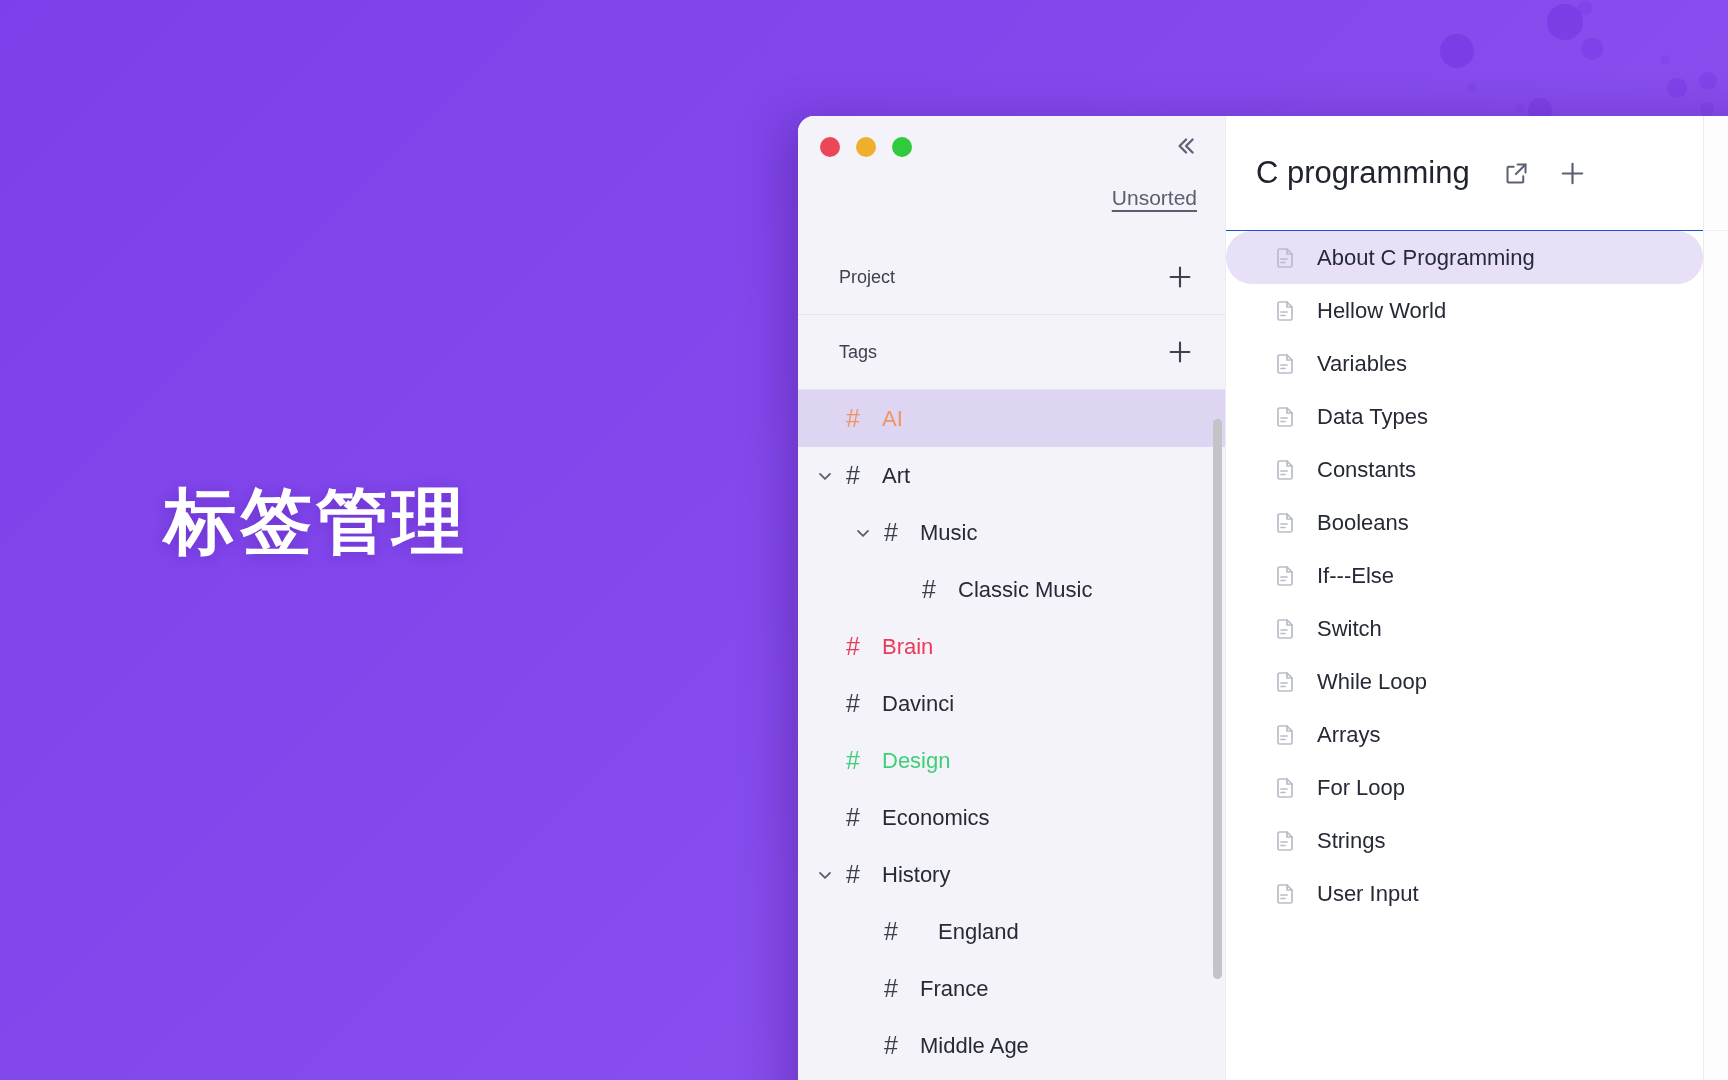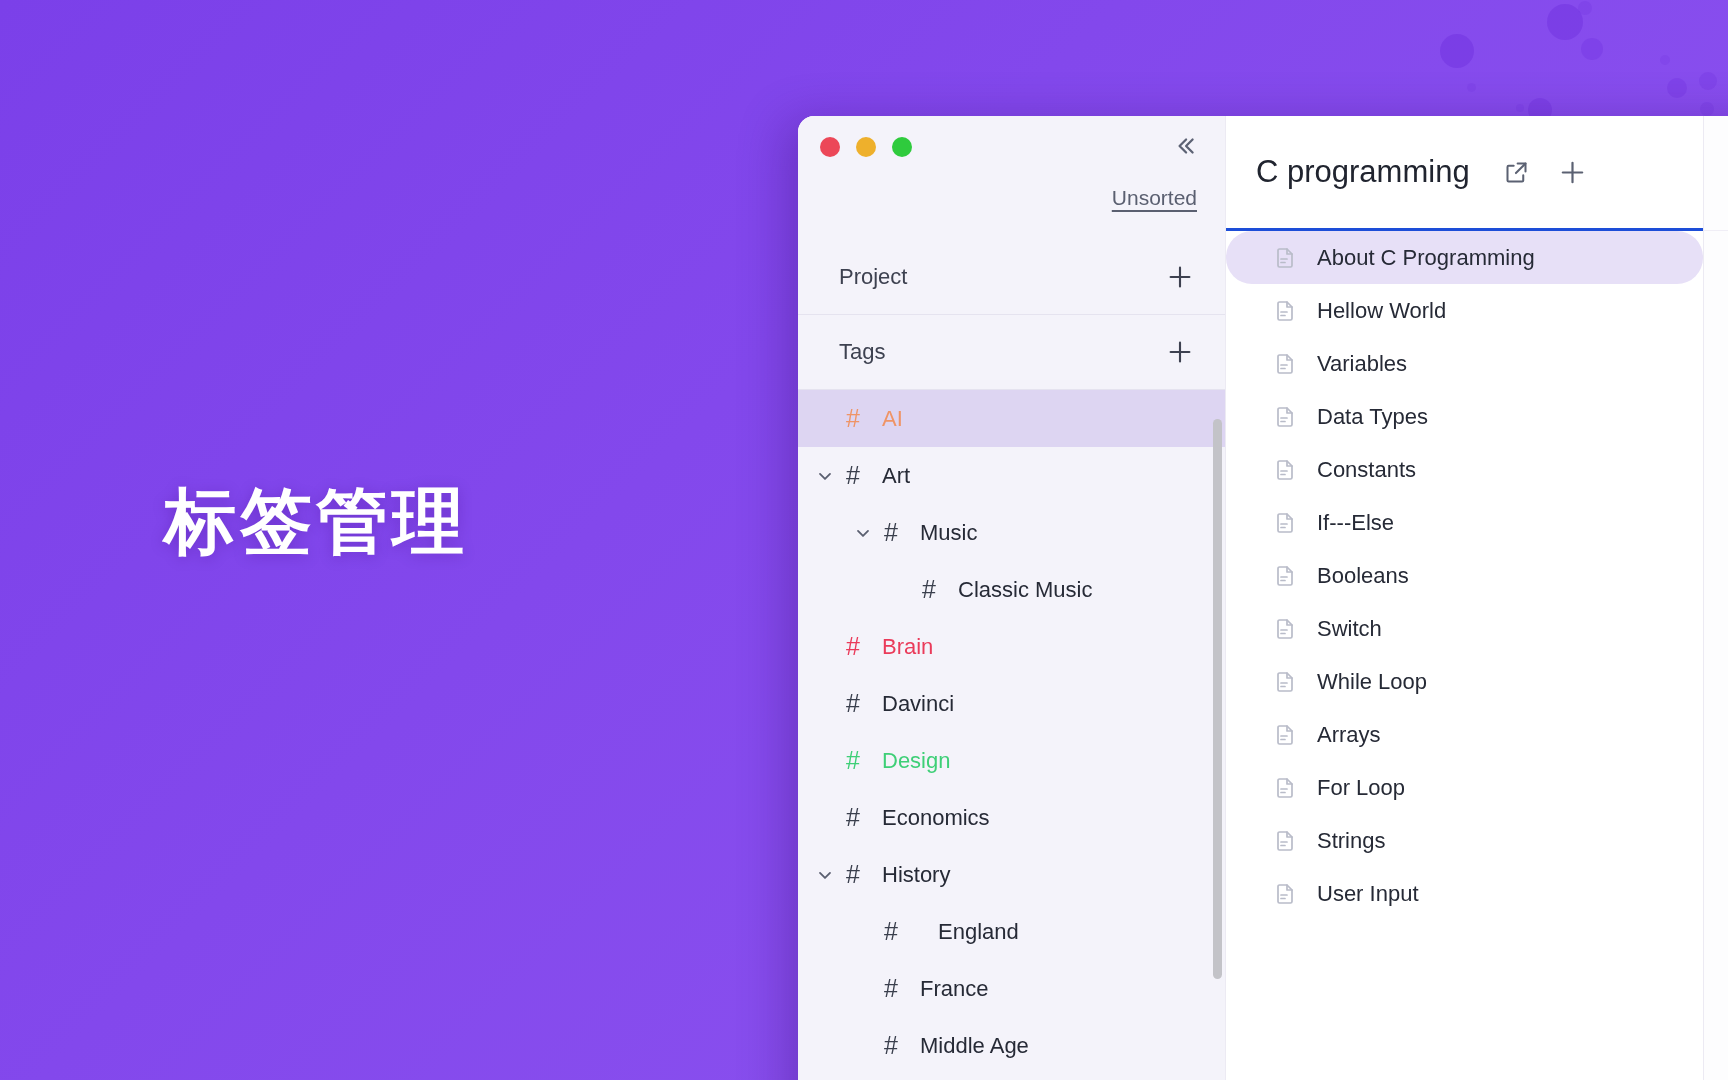--- a/index.html
+++ b/index.html
@@ -106,21 +106,21 @@
 
   .section-row {
     height: 75px;
     flex: 0 0 75px;
     display: flex;
     align-items: center;
     justify-content: space-between;
     padding: 0 28px 0 41px;
     border-bottom: 1px solid #e5e3ef;
   }
-  .section-label { font-size: 22px; color: #3d4150; }
+  .section-label { font-size: 18px; color: #3d4150; }
   .plus-btn {
     width: 34px; height: 34px;
     display: flex; align-items: center; justify-content: center;
     color: #3d4150;
   }
 
   .taglist {
     position: relative;
     flex: 1 1 auto;
     overflow: hidden;
@@ -178,21 +178,21 @@
     flex-direction: column;
     overflow: hidden;
   }
   .notes-head {
     height: 115px;
     flex: 0 0 115px;
     display: flex;
     align-items: center;
     padding: 0 30px 0 30px;
     gap: 18px;
-    border-bottom: 3px solid #1d4ed8;
+    border-bottom: 1px solid #1d4ed8;
   }
   .notes-title {
     font-size: 31px;
     color: #20242f;
     white-space: nowrap;
     margin-right: 10px;
   }
   .head-icon {
     width: 38px; height: 38px;
     display: flex; align-items: center; justify-content: center;
@@ -468,32 +468,32 @@
           </div>
           <div class="note-row">
             <span class="doc-icon">
               <svg width="24" height="24" viewBox="0 0 24 24" fill="none" stroke="currentColor" stroke-width="1.7" stroke-linejoin="round" stroke-linecap="round">
                 <path d="M14 3H6.5A1.5 1.5 0 0 0 5 4.5v15A1.5 1.5 0 0 0 6.5 21h11a1.5 1.5 0 0 0 1.5-1.5V8z"></path>
                 <path d="M14 3v5h5"></path>
                 <line x1="8" y1="13" x2="14" y2="13"></line>
                 <line x1="8" y1="16.5" x2="12" y2="16.5"></line>
               </svg>
             </span>
+            <span>Booleans</span>
+          </div>
+          <div class="note-row">
+            <span class="doc-icon">
+              <svg width="24" height="24" viewBox="0 0 24 24" fill="none" stroke="currentColor" stroke-width="1.7" stroke-linejoin="round" stroke-linecap="round">
+                <path d="M14 3H6.5A1.5 1.5 0 0 0 5 4.5v15A1.5 1.5 0 0 0 6.5 21h11a1.5 1.5 0 0 0 1.5-1.5V8z"></path>
+                <path d="M14 3v5h5"></path>
+                <line x1="8" y1="13" x2="14" y2="13"></line>
+                <line x1="8" y1="16.5" x2="12" y2="16.5"></line>
+              </svg>
+            </span>
             <span>If---Else</span>
-          </div>
-          <div class="note-row">
-            <span class="doc-icon">
-              <svg width="24" height="24" viewBox="0 0 24 24" fill="none" stroke="currentColor" stroke-width="1.7" stroke-linejoin="round" stroke-linecap="round">
-                <path d="M14 3H6.5A1.5 1.5 0 0 0 5 4.5v15A1.5 1.5 0 0 0 6.5 21h11a1.5 1.5 0 0 0 1.5-1.5V8z"></path>
-                <path d="M14 3v5h5"></path>
-                <line x1="8" y1="13" x2="14" y2="13"></line>
-                <line x1="8" y1="16.5" x2="12" y2="16.5"></line>
-              </svg>
-            </span>
-            <span>Booleans</span>
           </div>
           <div class="note-row">
             <span class="doc-icon">
               <svg width="24" height="24" viewBox="0 0 24 24" fill="none" stroke="currentColor" stroke-width="1.7" stroke-linejoin="round" stroke-linecap="round">
                 <path d="M14 3H6.5A1.5 1.5 0 0 0 5 4.5v15A1.5 1.5 0 0 0 6.5 21h11a1.5 1.5 0 0 0 1.5-1.5V8z"></path>
                 <path d="M14 3v5h5"></path>
                 <line x1="8" y1="13" x2="14" y2="13"></line>
                 <line x1="8" y1="16.5" x2="12" y2="16.5"></line>
               </svg>
             </span>

